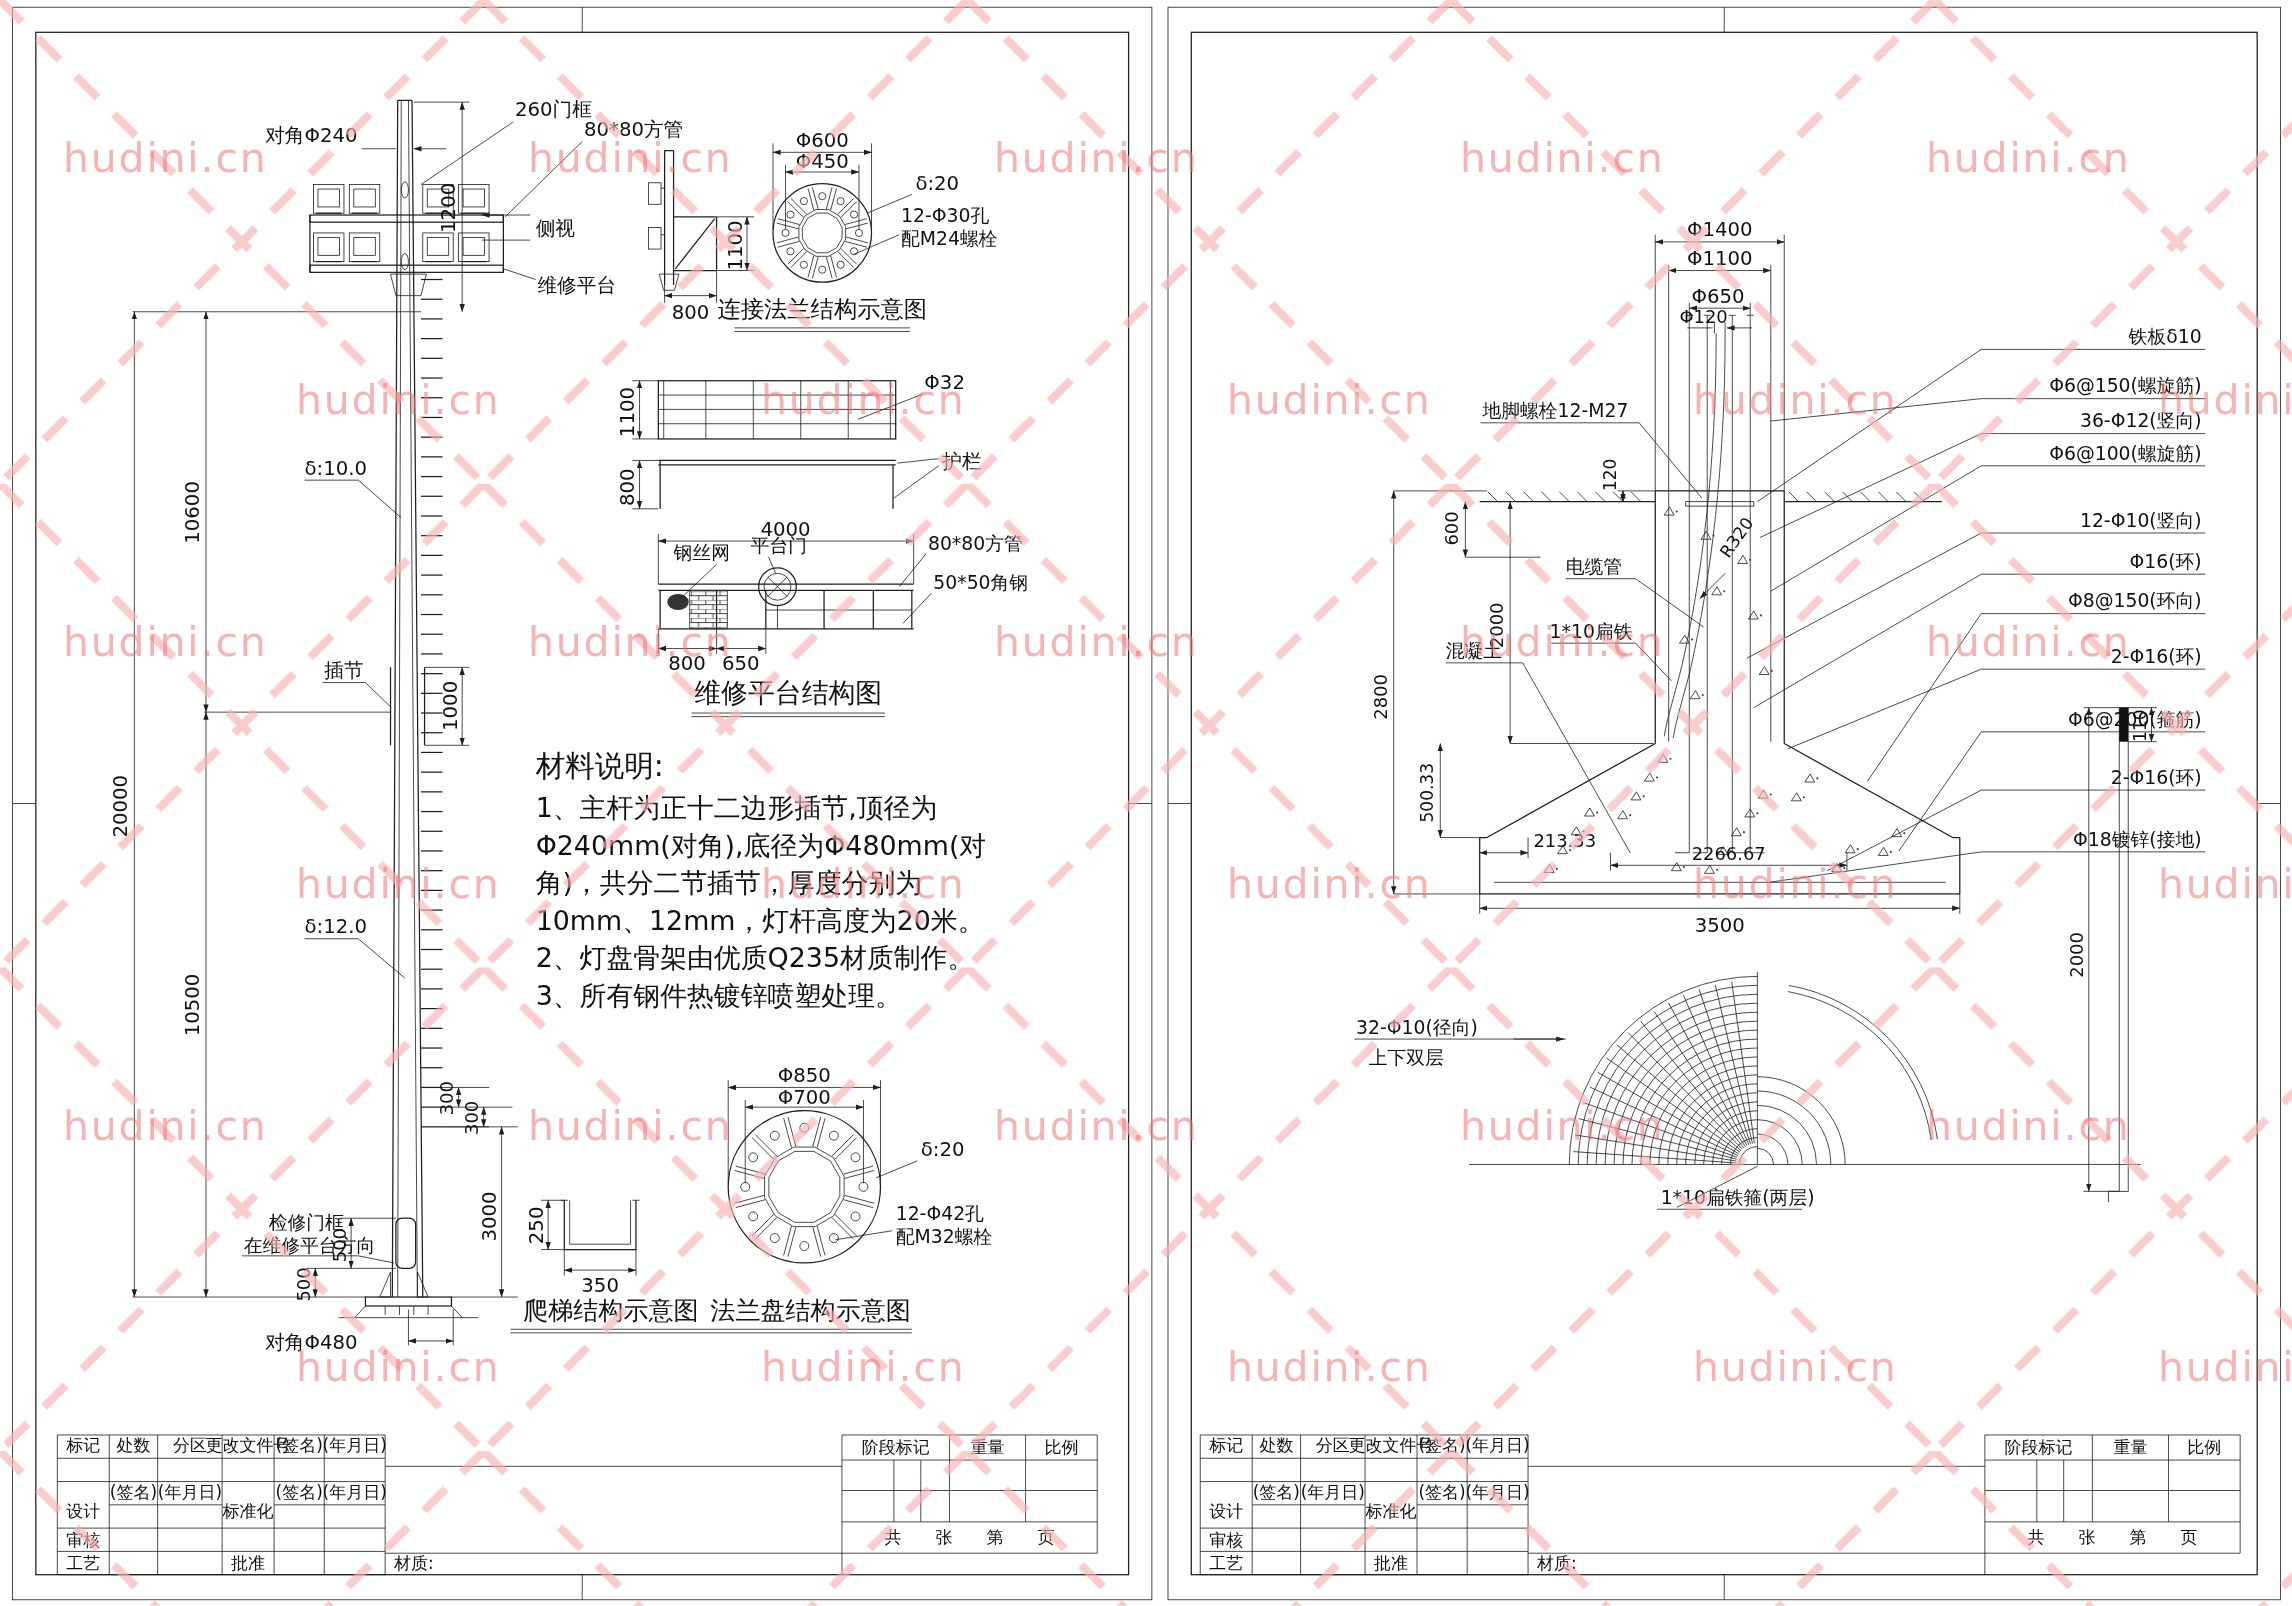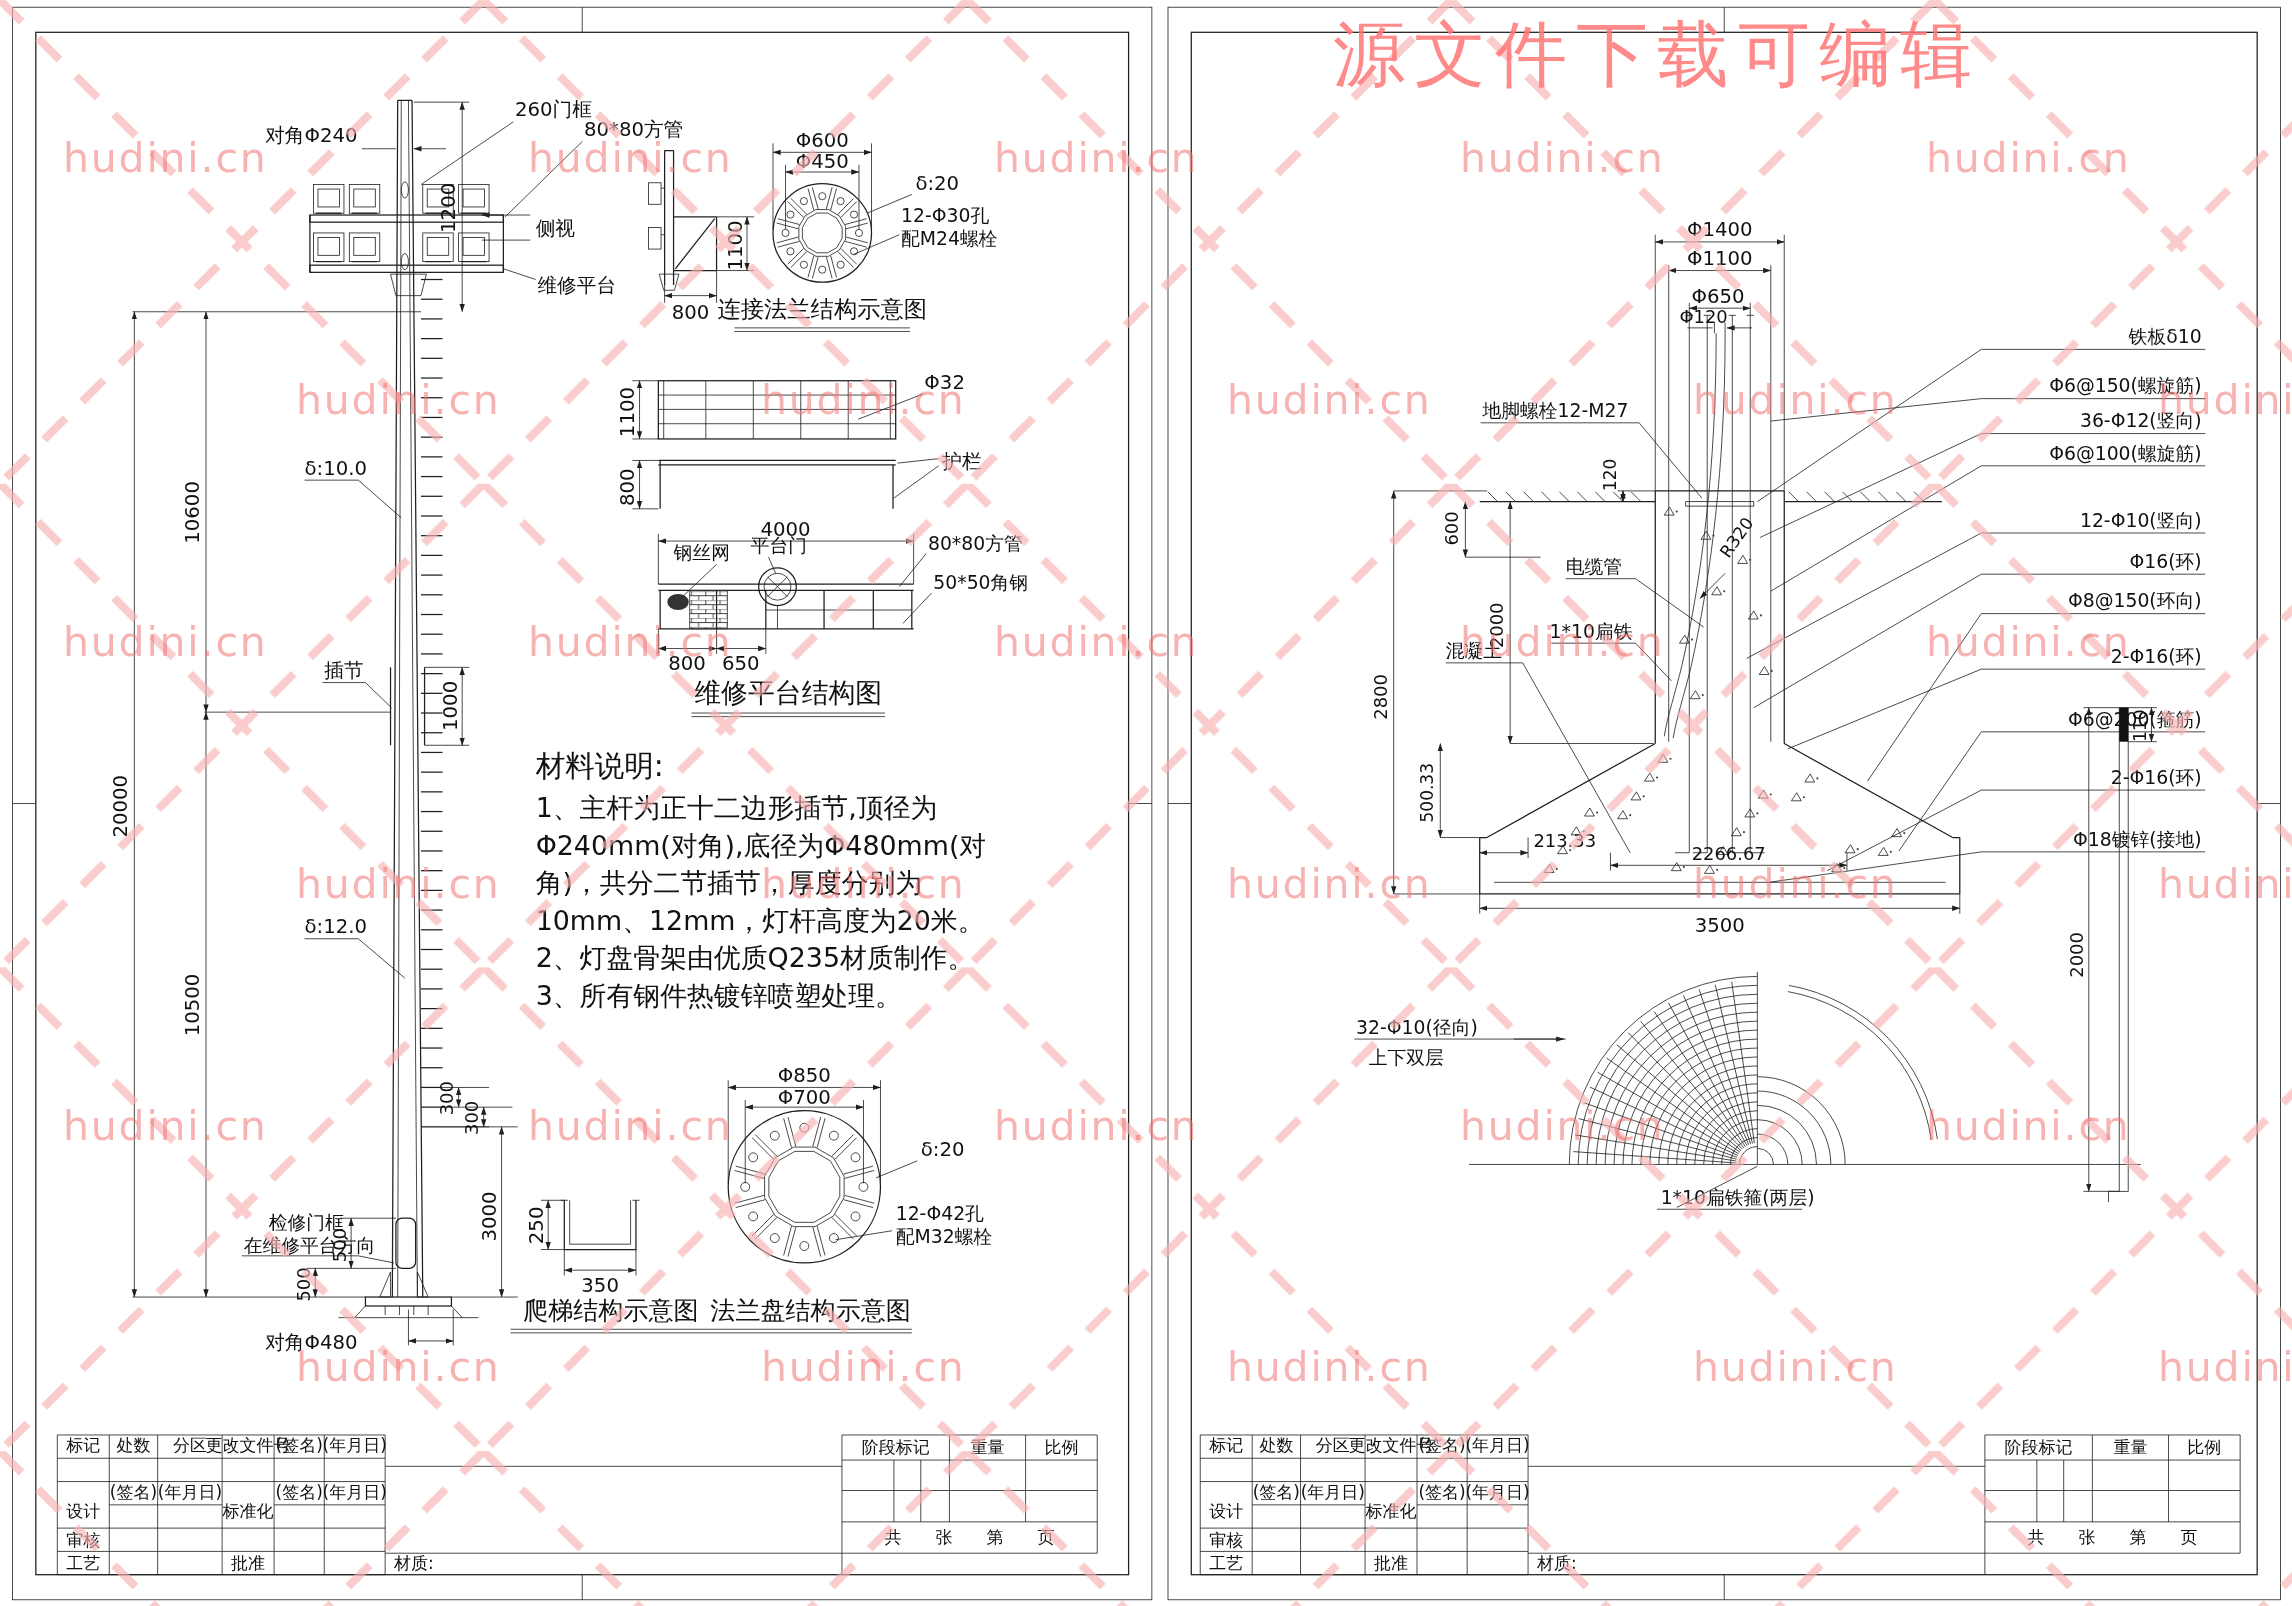--- a/index.html
+++ b/index.html
@@ -699,16 +699,15 @@
       <span style="left: 528px; top: 1102px;">hudini.cn</span>
       <span style="left: 994px; top: 1102px;">hudini.cn</span>
       <span style="left: 1460px; top: 1102px;">hudini.cn</span>
       <span style="left: 1926px; top: 1102px;">hudini.cn</span>
       <span style="left: 296px; top: 1343px;">hudini.cn</span>
       <span style="left: 761px; top: 1343px;">hudini.cn</span>
       <span style="left: 1227px; top: 1343px;">hudini.cn</span>
       <span style="left: 1693px; top: 1343px;">hudini.cn</span>
       <span style="left: 2158px; top: 1343px;">hudini.cn</span>
     </div>
-<div id="banner">源文件下载可编辑</div>
 
 </div>
 
 
 </body></html>

